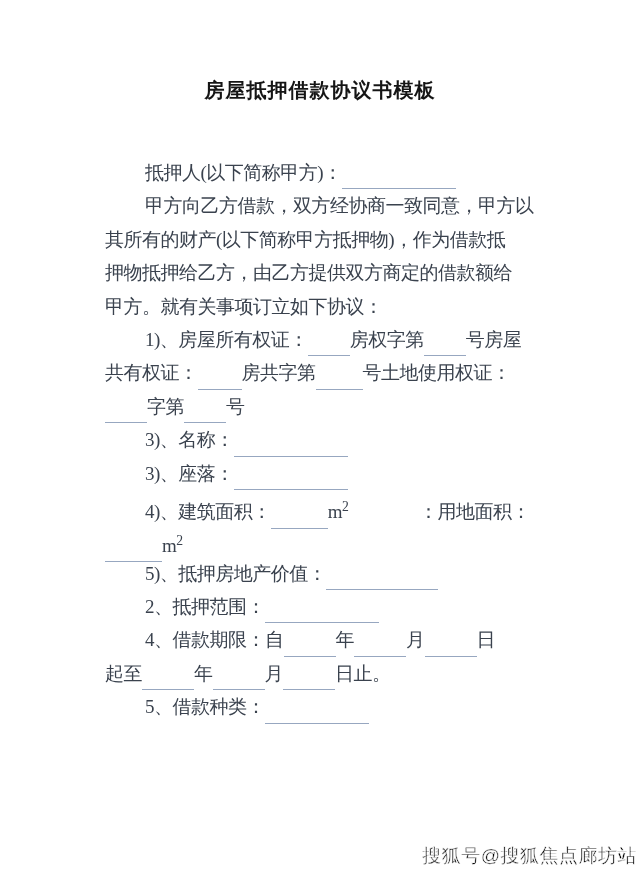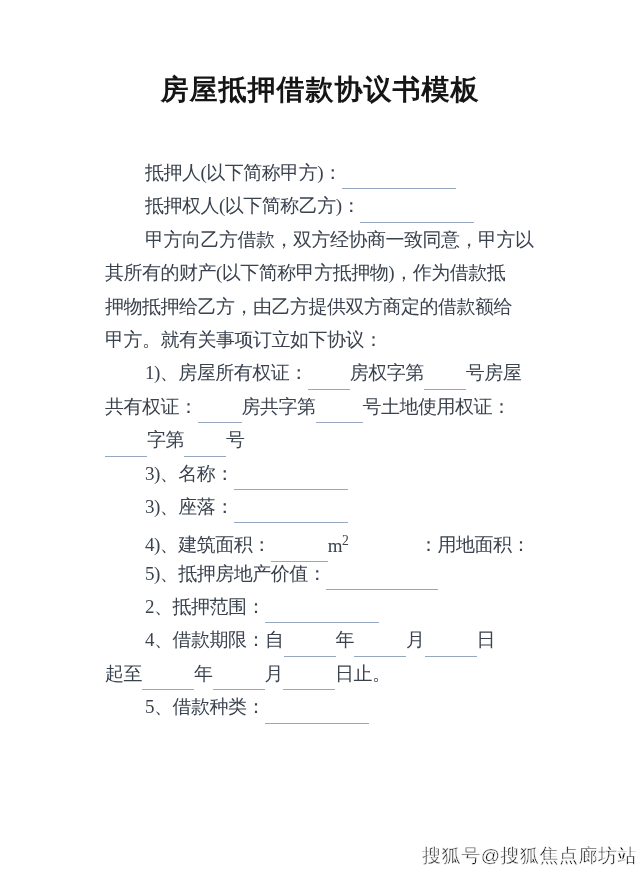--- a/index.html
+++ b/index.html
@@ -12,21 +12,21 @@
   }
   .page{
     position:absolute;inset:0;
     background:#ffffff;
   }
   .doc-title{
     margin:70px 0 46px 0;
     text-align:center;
     font-family:"Liberation Sans", sans-serif;
     font-weight:bold;
-    font-size:28px;
+    font-size:20px;
     line-height:40px;
     letter-spacing:1px;
     color:#151515;
   }
   .doc-body{
     margin-left:105px;
     margin-right:98px;
     font-size:19px;
     letter-spacing:-0.5px;
     line-height:33.4px;
@@ -64,31 +64,31 @@
   }
 </style>
 </head>
 <body>
 
 <div class="page">
   <div class="doc-title">房屋抵押借款协议书模板</div>
 
   <div class="doc-body" id="doc-body">
       <div class="line indent"><span class="seg">抵押人(以下简称甲方)：</span><span class="blank" style="width: 114px;"></span></div>
-      <div class="line indent"><span class="seg">抵押权人(以下简称乙方)：</span><span class="blank" style="width: 114px;"></span></div>
       <div class="line indent"><span class="seg">甲方向乙方借款，双方经协商一致同意，甲方以</span></div>
       <div class="line"><span class="seg">其所有的财产(以下简称甲方抵押物)，作为借款抵</span></div>
       <div class="line"><span class="seg">押物抵押给乙方，由乙方提供双方商定的借款额给</span></div>
       <div class="line"><span class="seg">甲方。就有关事项订立如下协议：</span></div>
       <div class="line indent"><span class="seg">1)、房屋所有权证：</span><span class="blank" style="width: 42px;"></span><span class="seg">房权字第</span><span class="blank" style="width: 42px;"></span><span class="seg">号房屋</span></div>
       <div class="line"><span class="seg">共有权证：</span><span class="blank" style="width: 44px;"></span><span class="seg">房共字第</span><span class="blank" style="width: 47px;"></span><span class="seg">号土地使用权证：</span></div>
       <div class="line"><span class="blank" style="width: 42px;"></span><span class="seg">字第</span><span class="blank" style="width: 42px;"></span><span class="seg">号</span></div>
       <div class="line indent"><span class="seg">3)、名称：</span><span class="blank" style="width: 114px;"></span></div>
       <div class="line indent"><span class="seg">3)、座落：</span><span class="blank" style="width: 114px;"></span></div>
       <div class="line indent"><span class="seg">4)、建筑面积：</span><span class="blank" style="width: 57px;"></span><span class="seg">m<span class="sup">2</span></span><span class="gap" style="width: 70px;"></span><span class="seg">：用地面积：</span></div>
+      <div class="line"><span class="blank" style="width: 57px;"></span><span class="seg">m<span class="sup">2</span></span></div>
       <div class="line indent"><span class="seg">5)、抵押房地产价值：</span><span class="blank" style="width: 112px;"></span></div>
       <div class="line indent"><span class="seg">2、抵押范围：</span><span class="blank" style="width: 114px;"></span></div>
       <div class="line indent"><span class="seg">4、借款期限：自</span><span class="blank" style="width: 52px;"></span><span class="seg">年</span><span class="blank" style="width: 52px;"></span><span class="seg">月</span><span class="blank" style="width: 52px;"></span><span class="seg">日</span></div>
       <div class="line"><span class="seg">起至</span><span class="blank" style="width: 52px;"></span><span class="seg">年</span><span class="blank" style="width: 52px;"></span><span class="seg">月</span><span class="blank" style="width: 52px;"></span><span class="seg">日止。</span></div>
       <div class="line indent"><span class="seg">5、借款种类：</span><span class="blank" style="width: 104px;"></span></div>
     </div>
 
   <div class="watermark">搜狐号@搜狐焦点廊坊站</div>
 </div>
 

